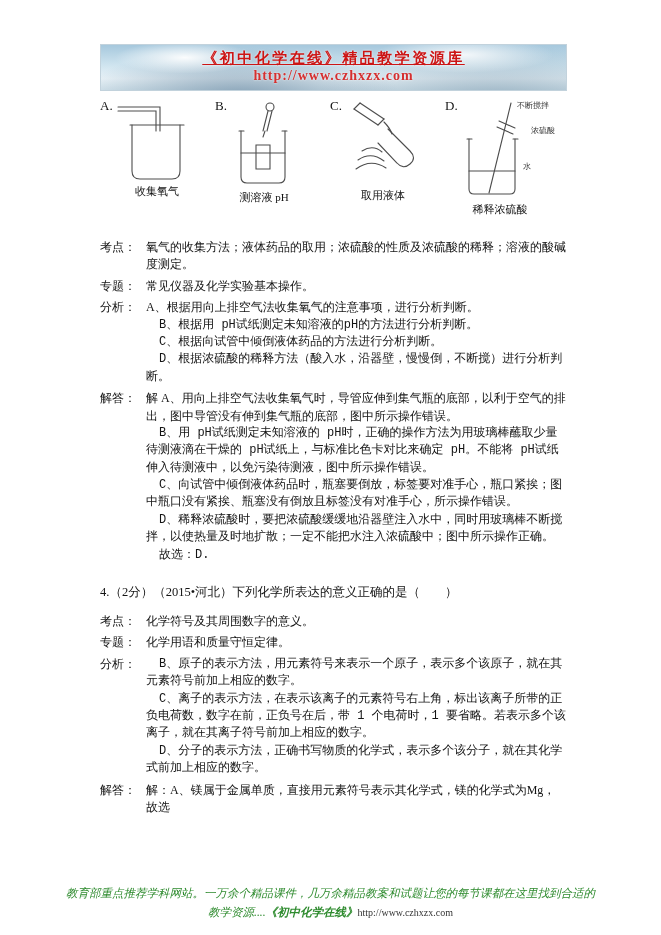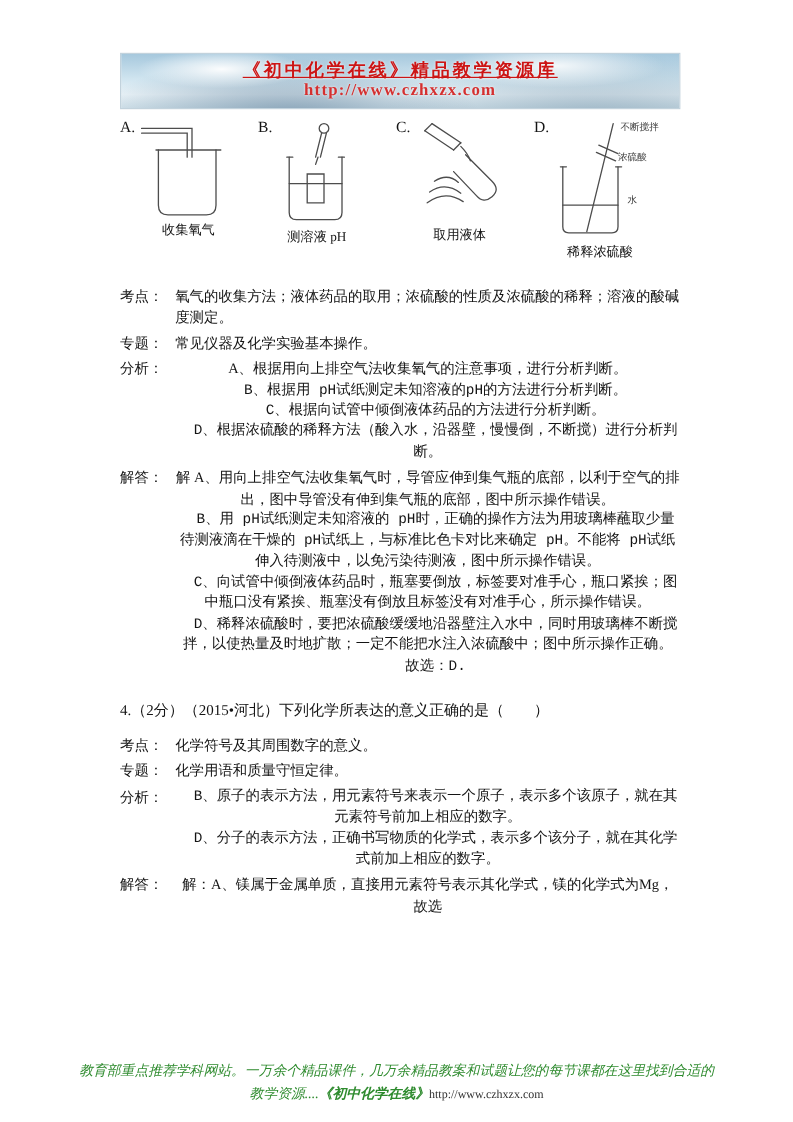--- a/index.html
+++ b/index.html
@@ -39,21 +39,21 @@
   .opt svg { display:block; }
   .caption { font-size:11px; text-align:center; margin-top:1px; }
   .stroke { fill:none; stroke:#4d4d4d; stroke-width:1.1; stroke-linecap:round; }
   .mini-label { position:absolute; font-size:8px; color:#3c3c3c; white-space:nowrap; }
 
   
   .block { display:flex; font-size:12px; line-height:1.45; margin-top:4px; }
   .block.first { margin-top:15px; }
   .lbl { flex:0 0 46px; }
   .txt { flex:1; }
-  .txt p { margin:0;text-align:center; }
+  .txt p { margin:0; }
   .txt p.sub { text-indent:13px;font-family:Liberation Mono, monospace; }
 
   
   .q-stem { font-size:12.5px; margin-top:20px; }
   .q-options { display:grid; grid-template-columns:230px 1fr; font-size:12.5px; line-height:1.6; margin-top:3px; }
   sup { font-size:9px; vertical-align:super; }
   sub { font-size:9px; vertical-align:sub; }
   .after-options { margin-top:12px; }
 
   
@@ -134,21 +134,21 @@
         <svg width="78" height="100" viewBox="0 0 78 100">
           <g class="stroke">
             <path d="M56 2 L34 92"></path>
             <path d="M44 20 l16 7 M42 26 l16 7"></path>
             <path d="M14 38 V88 q0 5 5 5 h36 q5 0 5 -5 V38"></path>
             <path d="M12 38 h5 M58 38 h5"></path>
             <path d="M14 70 H60"></path>
           </g>
         </svg>
         <span class="mini-label" style="left:62px; top:-1px">不断搅拌</span>
-        <span class="mini-label" style="left:60px; top:24px">浓硫酸</span>
+        <span class="mini-label" style="left:76px; top:24px">浓硫酸</span>
         <span class="mini-label" style="left:68px; top:60px">水</span>
         <div class="caption" style="width:90px">稀释浓硫酸</div>
       </div>
     </div>
 
   </div>
 
   <div class="block first">
     <span class="lbl">考点：</span>
     <div class="txt">氧气的收集方法；液体药品的取用；浓硫酸的性质及浓硫酸的稀释；溶液的酸碱度测定。</div>
@@ -191,20 +191,21 @@
 
   <div class="block">
     <span class="lbl">专题：</span>
     <div class="txt">化学用语和质量守恒定律。</div>
   </div>
 
   <div class="block">
     <span class="lbl">分析：</span>
     <div class="txt">
       <p class="sub">B、原子的表示方法，用元素符号来表示一个原子，表示多个该原子，就在其元素符号前加上相应的数字。</p>
+      <p class="sub">C、离子的表示方法，在表示该离子的元素符号右上角，标出该离子所带的正负电荷数，数字在前，正负号在后，带 1 个电荷时，1 要省略。若表示多个该离子，就在其离子符号前加上相应的数字。</p>
       <p class="sub">D、分子的表示方法，正确书写物质的化学式，表示多个该分子，就在其化学式前加上相应的数字。</p>
     </div>
   </div>
 
   <div class="block">
     <span class="lbl">解答：</span>
     <div class="txt">
       <p>解：A、镁属于金属单质，直接用元素符号表示其化学式，镁的化学式为Mg，故选</p>
     </div>
   </div>

